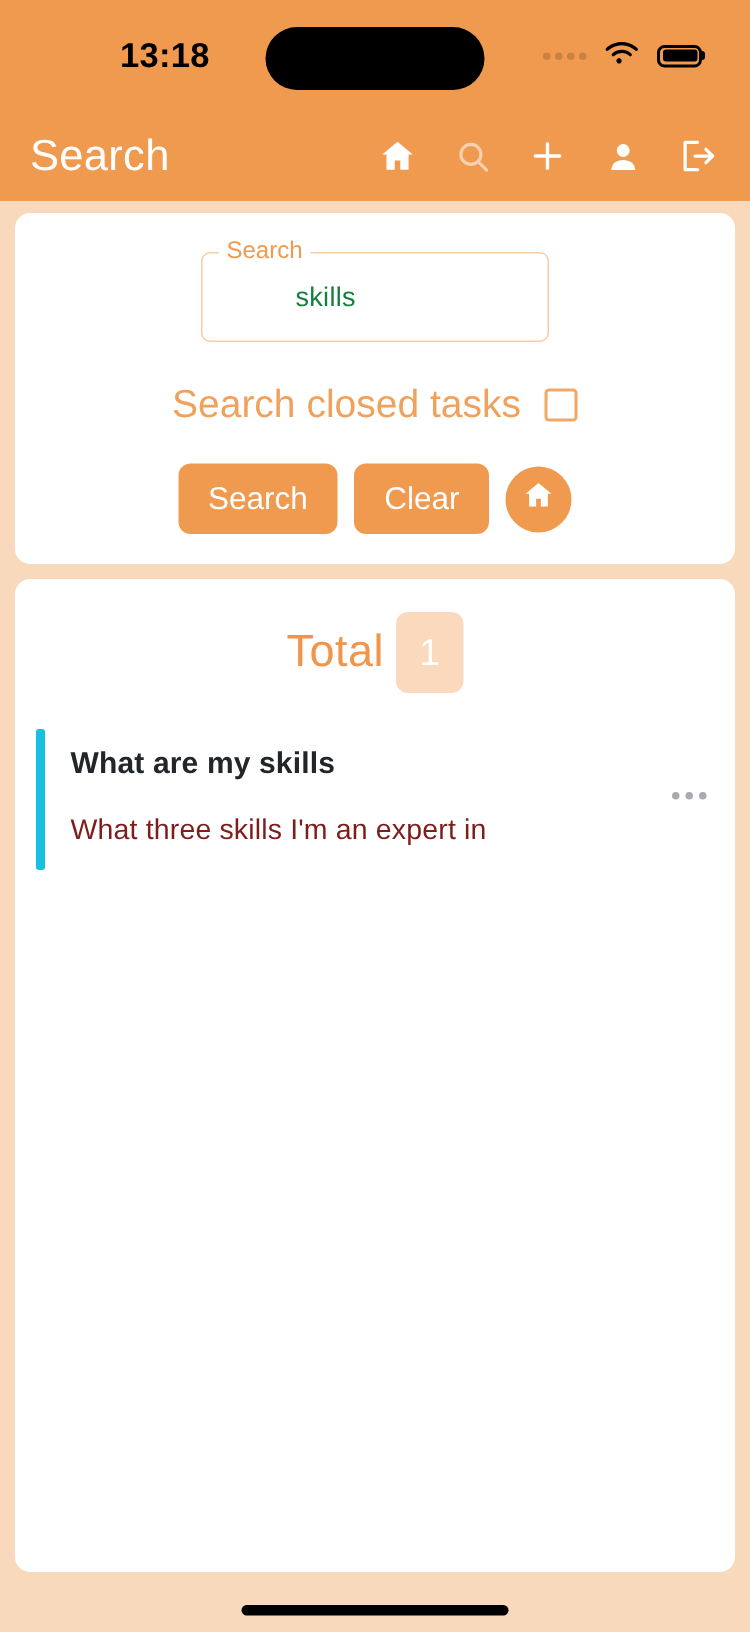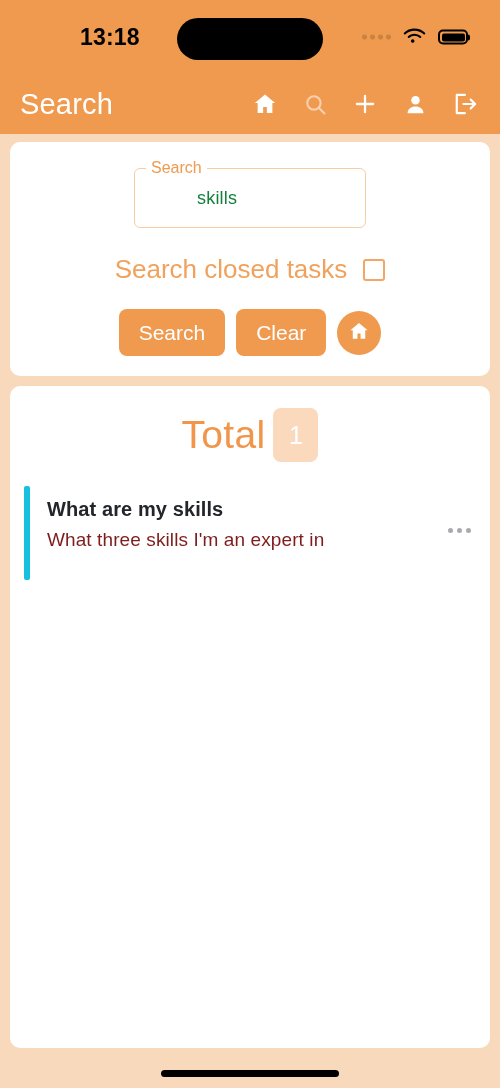--- a/index.html
+++ b/index.html
@@ -163,21 +163,21 @@
     display:flex; flex-direction:column;
     min-height:0;
     margin-bottom:10px;
   }
   .total-row {
     display:flex; align-items:center; justify-content:center;
     gap:8px;
     padding-bottom:24px;
   }
   .total-text {
-    font-size:39px; color:#F0954A; font-weight:400;
+    font-size:30px; color:#F0954A; font-weight:400;
     letter-spacing:0.3px;
   }
   .total-badge {
     background:#FAD9BC; color:#fff;
     border-radius:8px;
     min-width:45px; height:54px;
     display:flex; align-items:center; justify-content:center;
     font-size:25px;
     padding:0 12px;
   }
@@ -191,21 +191,21 @@
   }
   .task-accent {
     width:6px; border-radius:2px;
     background:#16C0DE;
     flex:0 0 auto;
     min-height:94px;
   }
   .task-body {
     flex:1 1 auto;
     padding:12px 0 12px 17px;
-    display:flex; flex-direction:column; gap:8px;
+    display:flex; flex-direction:column; gap:22px;
     justify-content:flex-start;
   }
   .task-title {
     font-size:20px; font-weight:bold; color:#22252A;
     letter-spacing:0.1px;
   }
   .task-sub {
     font-size:19px; color:#7f1d1d;
     letter-spacing:0.1px;
   }

